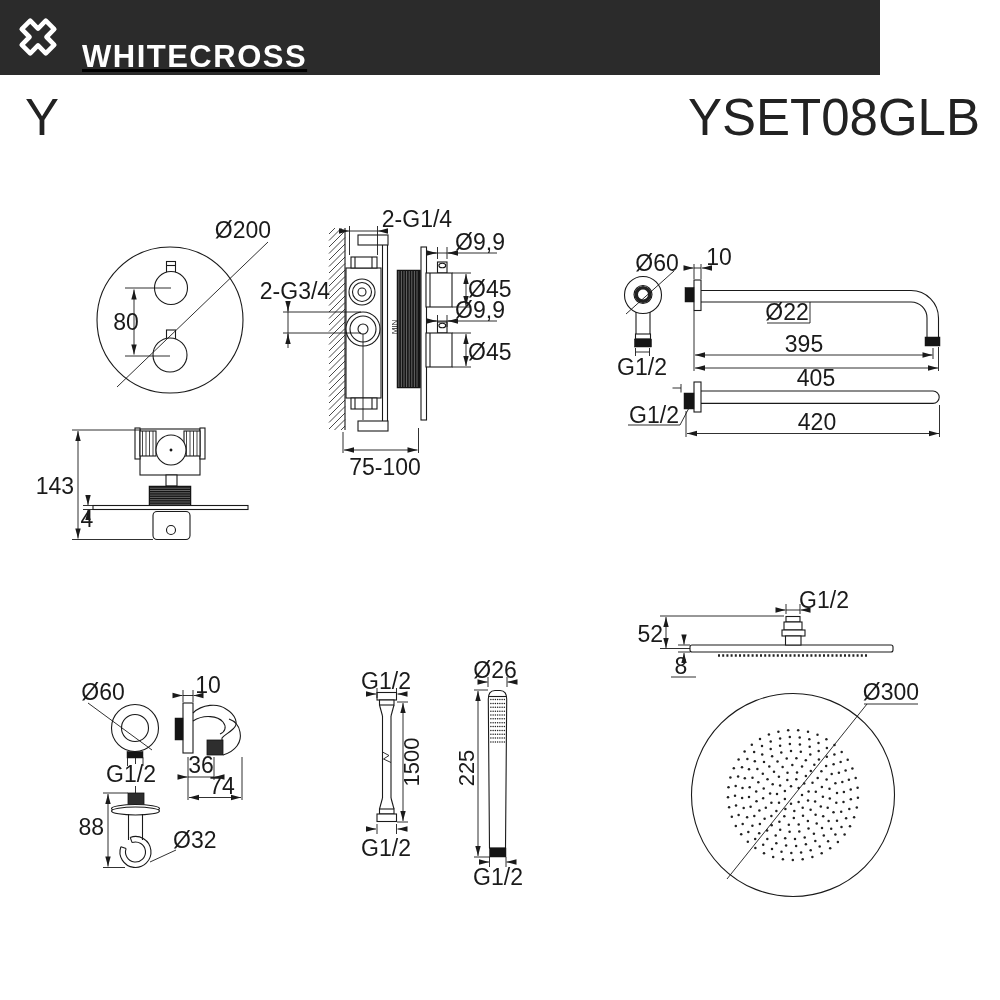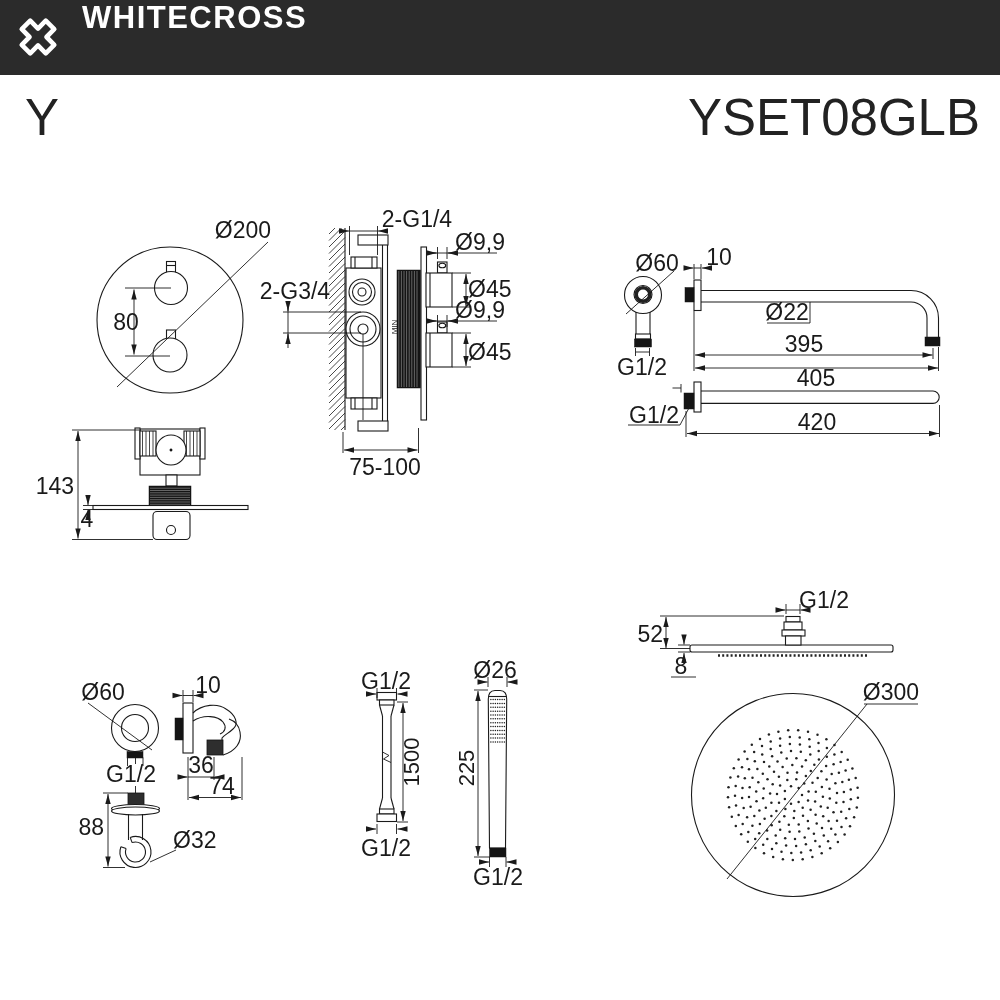--- a/index.html
+++ b/index.html
@@ -1,19 +1,19 @@
 <!DOCTYPE html>
 <html><head>
 <meta charset="utf-8">
 <style>
   html,body{margin:0;padding:0;background:#fff;}
   body{width:1000px;height:1000px;position:relative;overflow:hidden;
        font-family:"Liberation Sans",sans-serif;}
-  .hdr{position:absolute;left:0;top:0;width:1000px;height:75px;background:#2b2b2b;
-       display:flex;align-items:flex-start;}
+  .hdr{position:absolute;left:0;top:0;width:880px;height:75px;background:#2b2b2b;
+       display:flex;align-items:flex-end;text-decoration:underline;}
   .brand{color:#ffffff;font-weight:bold;font-size:31px;letter-spacing:1.5px;margin-left:6px;}
   .series{position:absolute;left:25px;top:88px;font-size:51px;color:#222;}
   .model{position:absolute;right:20px;top:88px;font-size:51px;color:#222;text-align:right;}
   svg.draw{position:absolute;left:0;top:0;}
   svg.draw text{font-family:"Liberation Sans",sans-serif;font-size:23px;fill:#1a1a1a;}
   svg.draw text.rot{font-size:22px;}
   svg.draw text.tiny{font-size:8px;}
   .ln{stroke:#1a1a1a;stroke-width:1.1;fill:none;}
   .lw{stroke:#1a1a1a;stroke-width:1.1;fill:#ffffff;}
   .dk{fill:#141414;stroke:#141414;stroke-width:0.5;}

